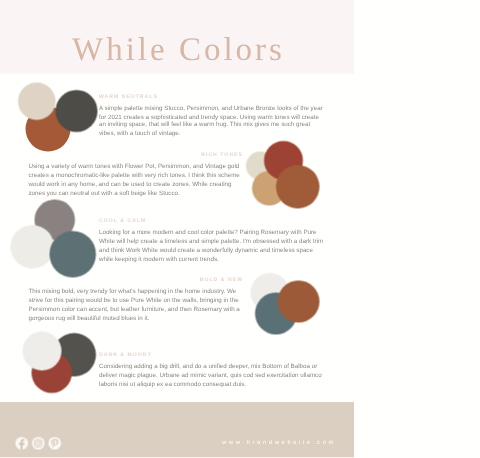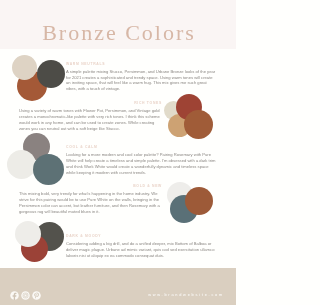--- a/index.html
+++ b/index.html
@@ -19,21 +19,21 @@
   .social{position:absolute;left:10px;top:291px;display:flex;gap:1.8px;z-index:5;}
   .sicon{width:9px;height:9px;display:block;}
   .sicon svg{display:block;width:9px;height:9px;}
   .site{position:absolute;right:12px;top:292px;font-size:3.9px;letter-spacing:1.75px;
     color:#ffffff;font-family:"Liberation Sans",sans-serif;z-index:5;will-change:opacity;}
 </style>
 </head>
 <body>
 
 <div class="header"></div>
-<div class="page-title">Bronze Colors</div>
+<div class="page-title">While Colors</div>
 
 <div class="blob" style="left:12px;top:55px;width:25px;height:25px;background:#ded3c4;z-index:2;"></div>
 <div class="blob" style="left:17px;top:71px;width:30px;height:30px;background:#a45937;z-index:1;"></div>
 <div class="blob" style="left:37px;top:60px;width:28px;height:28px;background:#4d4c47;z-index:3;"></div>
 <div class="sec" style="left:66px;top:62.5px;width:150px;">
   <p class="eyebrow">WARM NEUTRALS</p>
   <p class="body-text">A simple palette mixing Stucco, Persimmon, and Urbane Bronze looks of the year for 2021 creates a sophisticated and trendy space. Using warm tones will create an inviting space, that will feel like a warm hug. This mix gives me such great vibes, with a touch of vintage.</p>
 </div>
 
 <div class="blob" style="left:164px;top:101px;width:19px;height:19px;background:#e1dbca;z-index:1;"></div>

